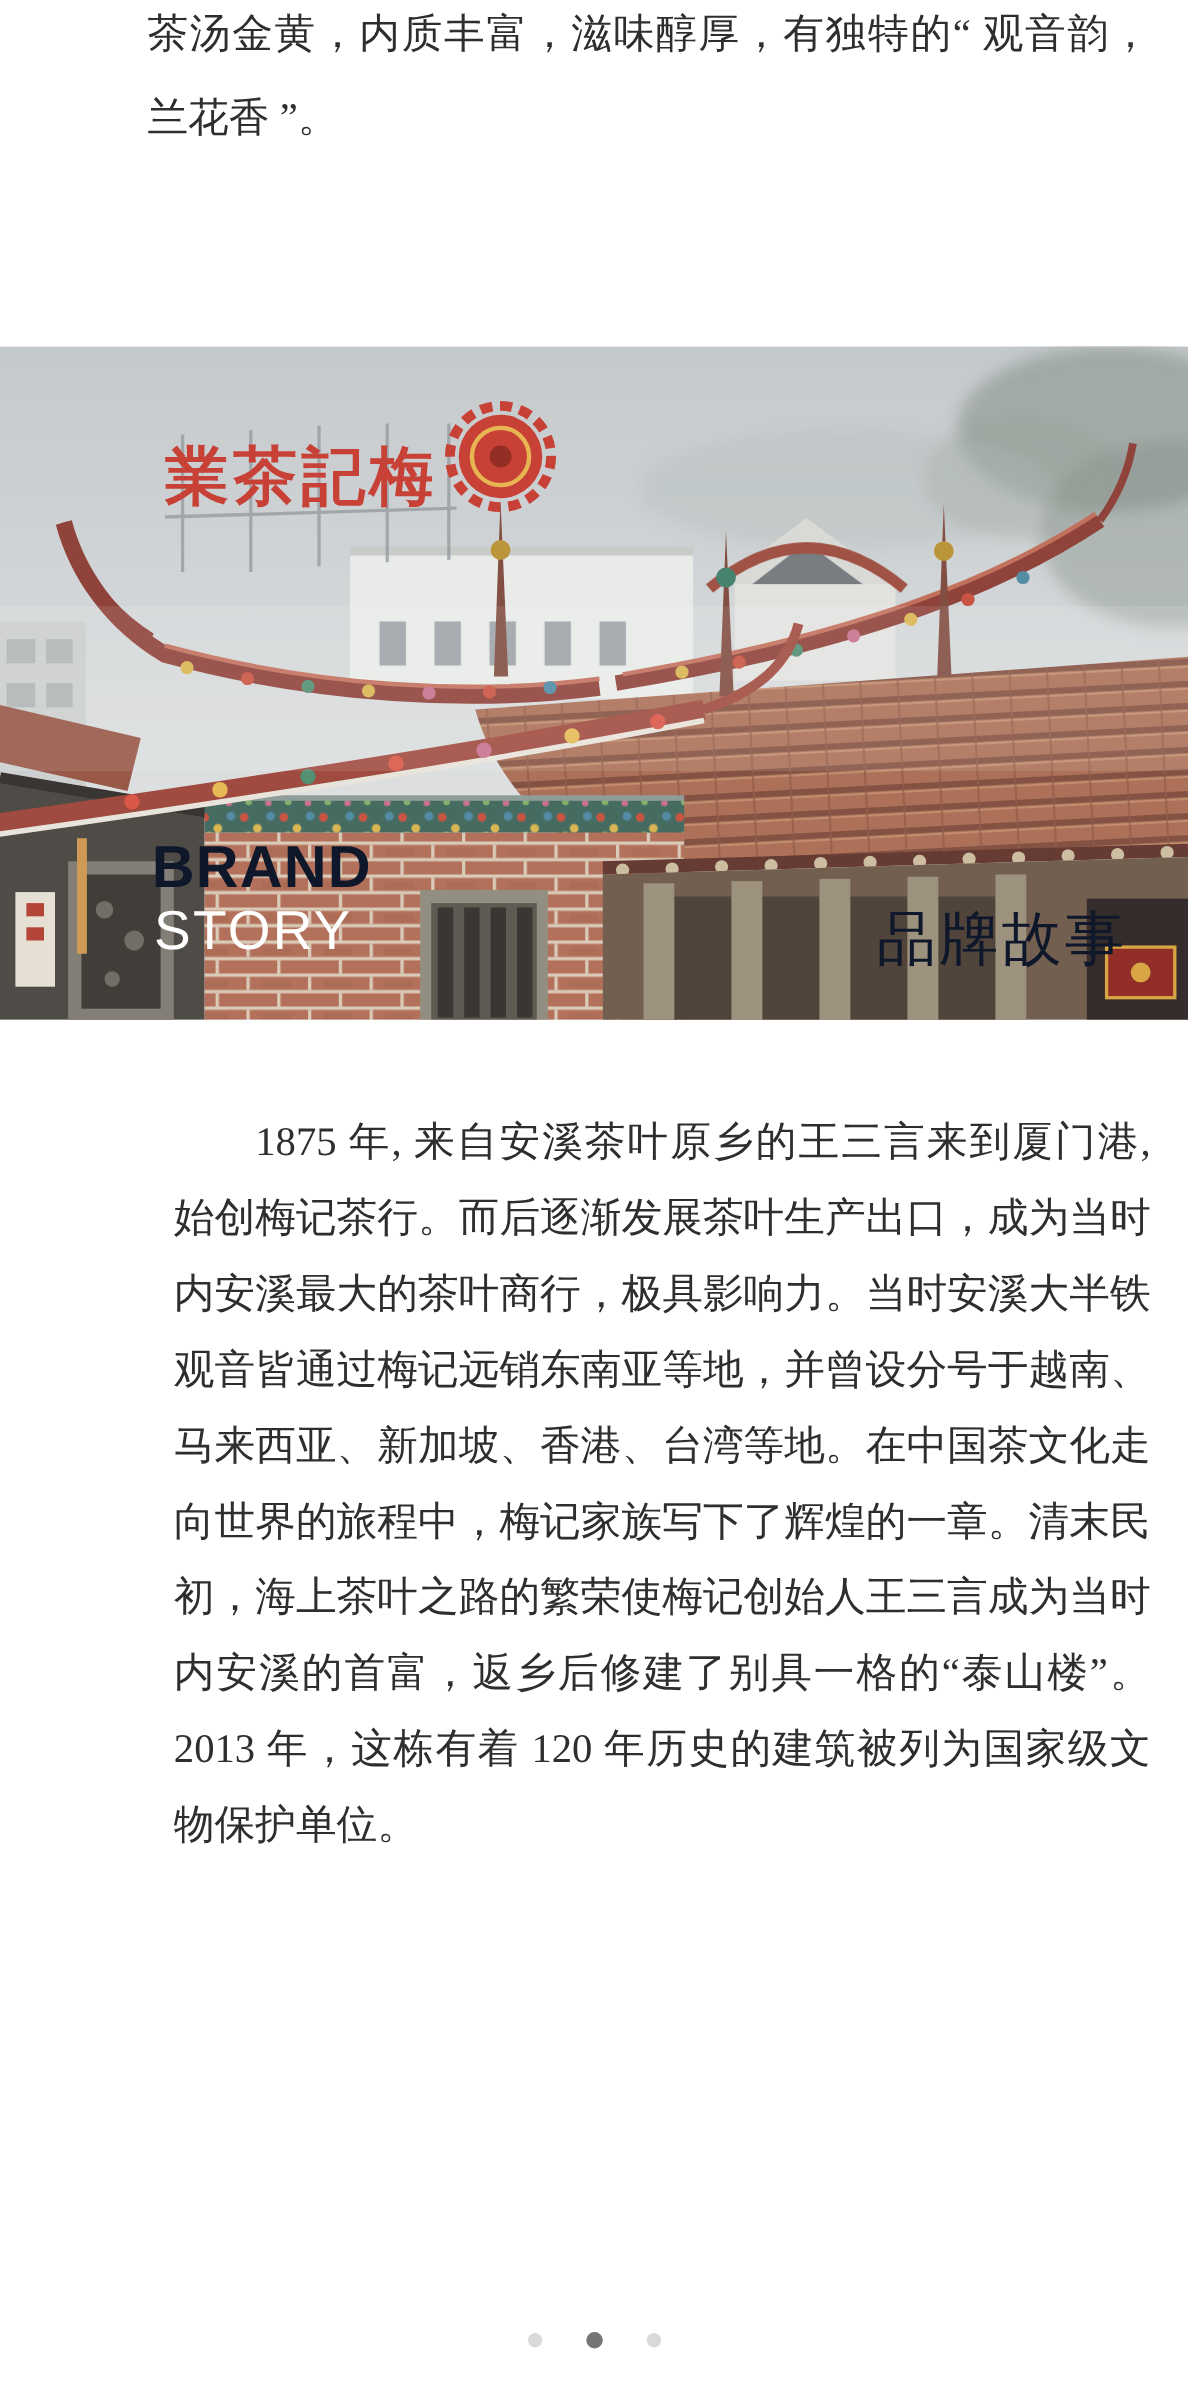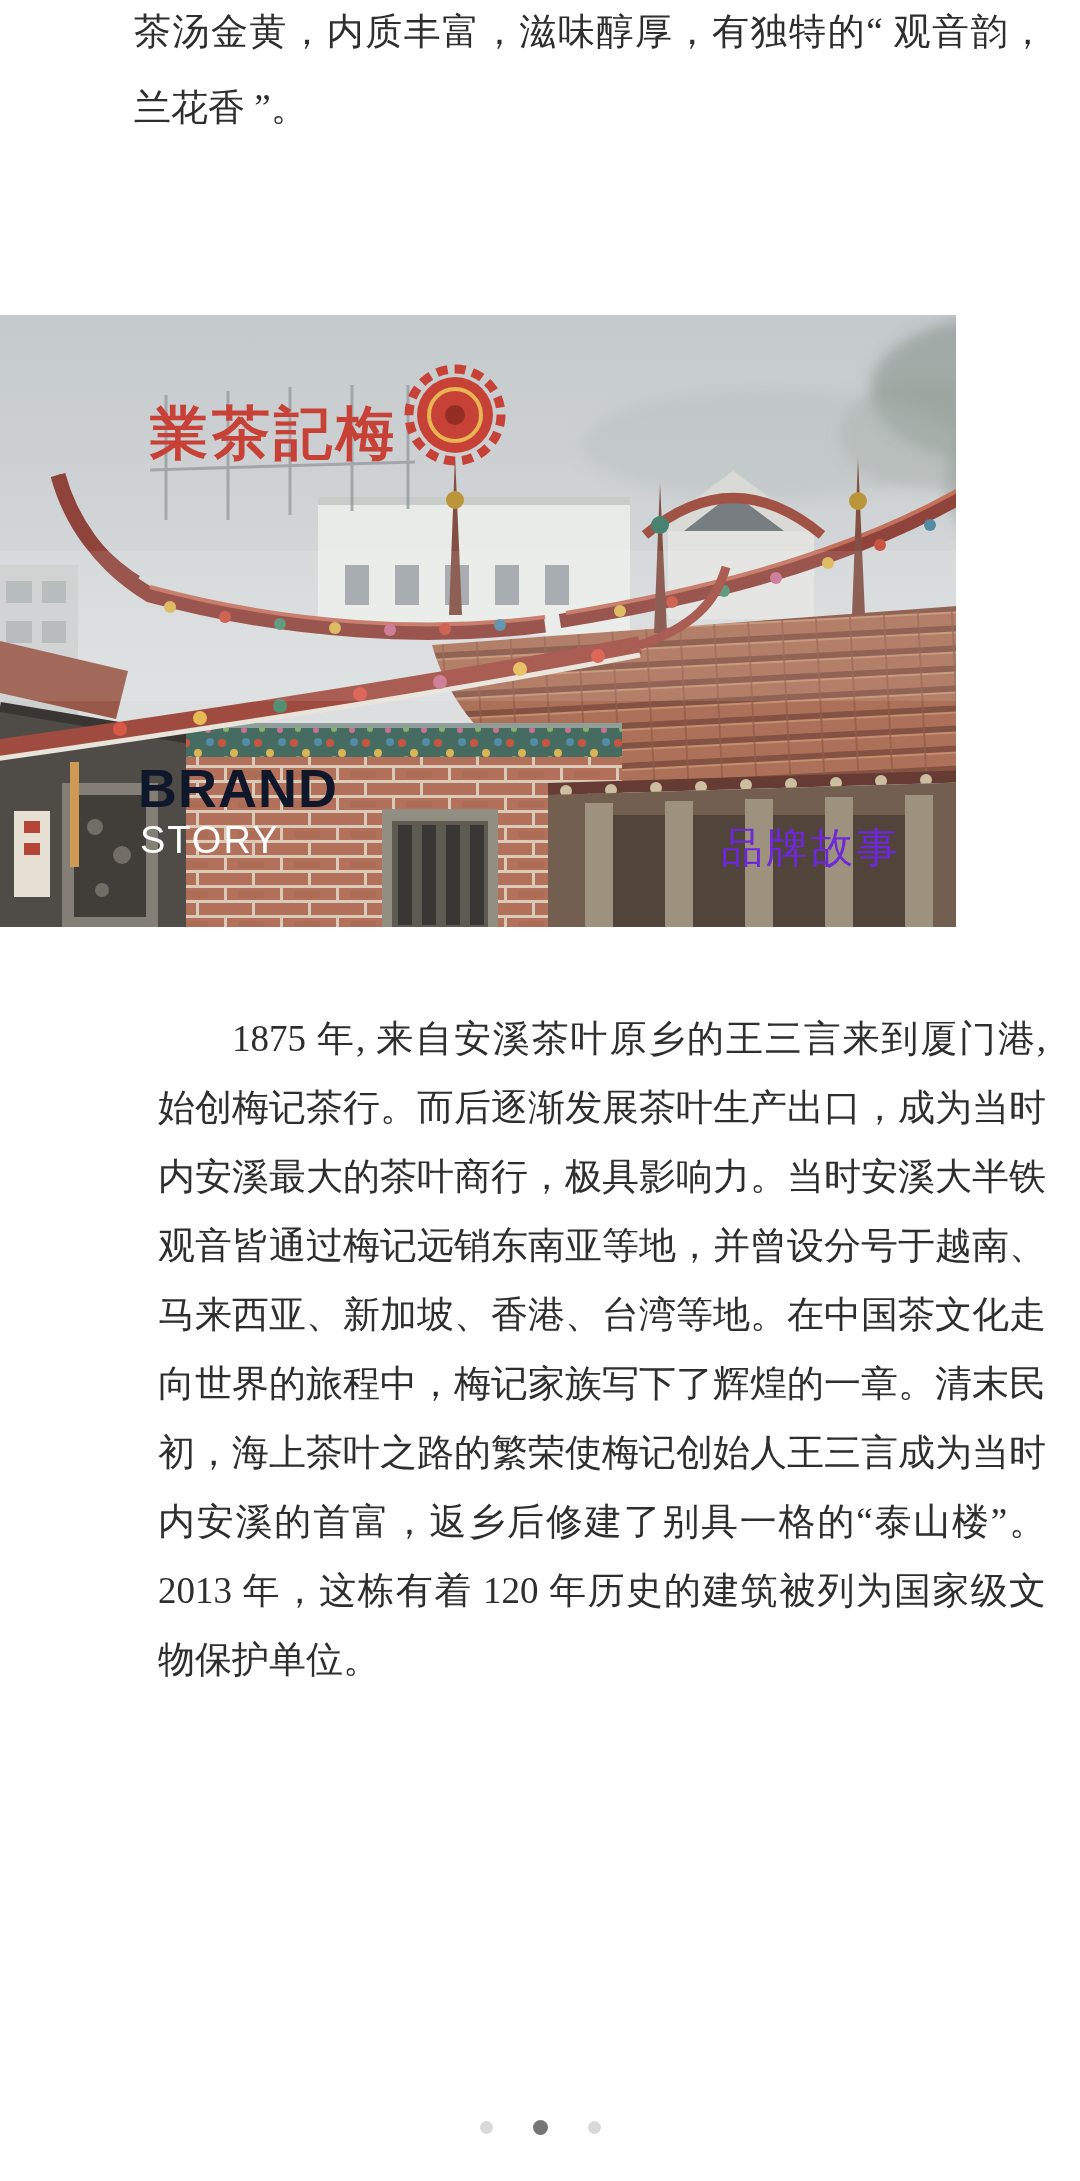--- a/index.html
+++ b/index.html
@@ -8,35 +8,35 @@
   html,body{margin:0;padding:0;}
   body{
     width:1080px;height:2181px;position:relative;background:#ffffff;
     font-family:"Liberation Serif","DejaVu Serif",serif;color:var(--text);
   }
   .intro{
     position:absolute;top:-6px;left:134px;width:912px;margin:0;
     font-size:37px;line-height:76px;text-align:justify;color:var(--text);
   }
   .hero{
-    position:absolute;top:315px;left:0;width:956px;height:612px;margin:0;overflow:hidden;background:#d5d9da;
+    position:absolute;top:315px;left:0;width:1080px;height:612px;margin:0;overflow:hidden;background:#d5d9da;
   }
   .hero svg{display:block;width:1080px;height:612px;}
   .overlay-bar{position:absolute;left:70px;top:447px;width:9px;height:105px;background:var(--accent);}
   .title-en-1{
     position:absolute;left:138px;top:446px;color:#0f172a;
     font-family:"Liberation Sans","DejaVu Sans",sans-serif;font-weight:800;font-size:54px;line-height:1;letter-spacing:1px;
   }
   .title-en-2{
     position:absolute;left:140px;top:506px;color:#fff;
-    font-family:"Liberation Sans","DejaVu Sans",sans-serif;font-weight:300;font-size:38px;line-height:1;letter-spacing:2px;
+    font-family:"Liberation Sans","DejaVu Sans",sans-serif;font-weight:300;font-size:50px;line-height:1;letter-spacing:2px;
   }
   .title-zh{
-    position:absolute;right:55px;top:512px;color:#6d28d9;
-    font-size:42px;line-height:1;letter-spacing:3px;
+    position:absolute;right:55px;top:512px;color:#0f172a;
+    font-size:54px;line-height:1;letter-spacing:3px;
   }
   .story{position:absolute;top:1004px;left:134px;width:888px;margin-left:24px;}
   .story p{
     margin:0;font-size:37px;line-height:69px;color:var(--text);
     text-align:justify;text-indent:2em;
   }
   .dots{
     position:absolute;top:2120px;left:0;width:1080px;
     display:flex;justify-content:center;align-items:center;gap:40px;
   }

